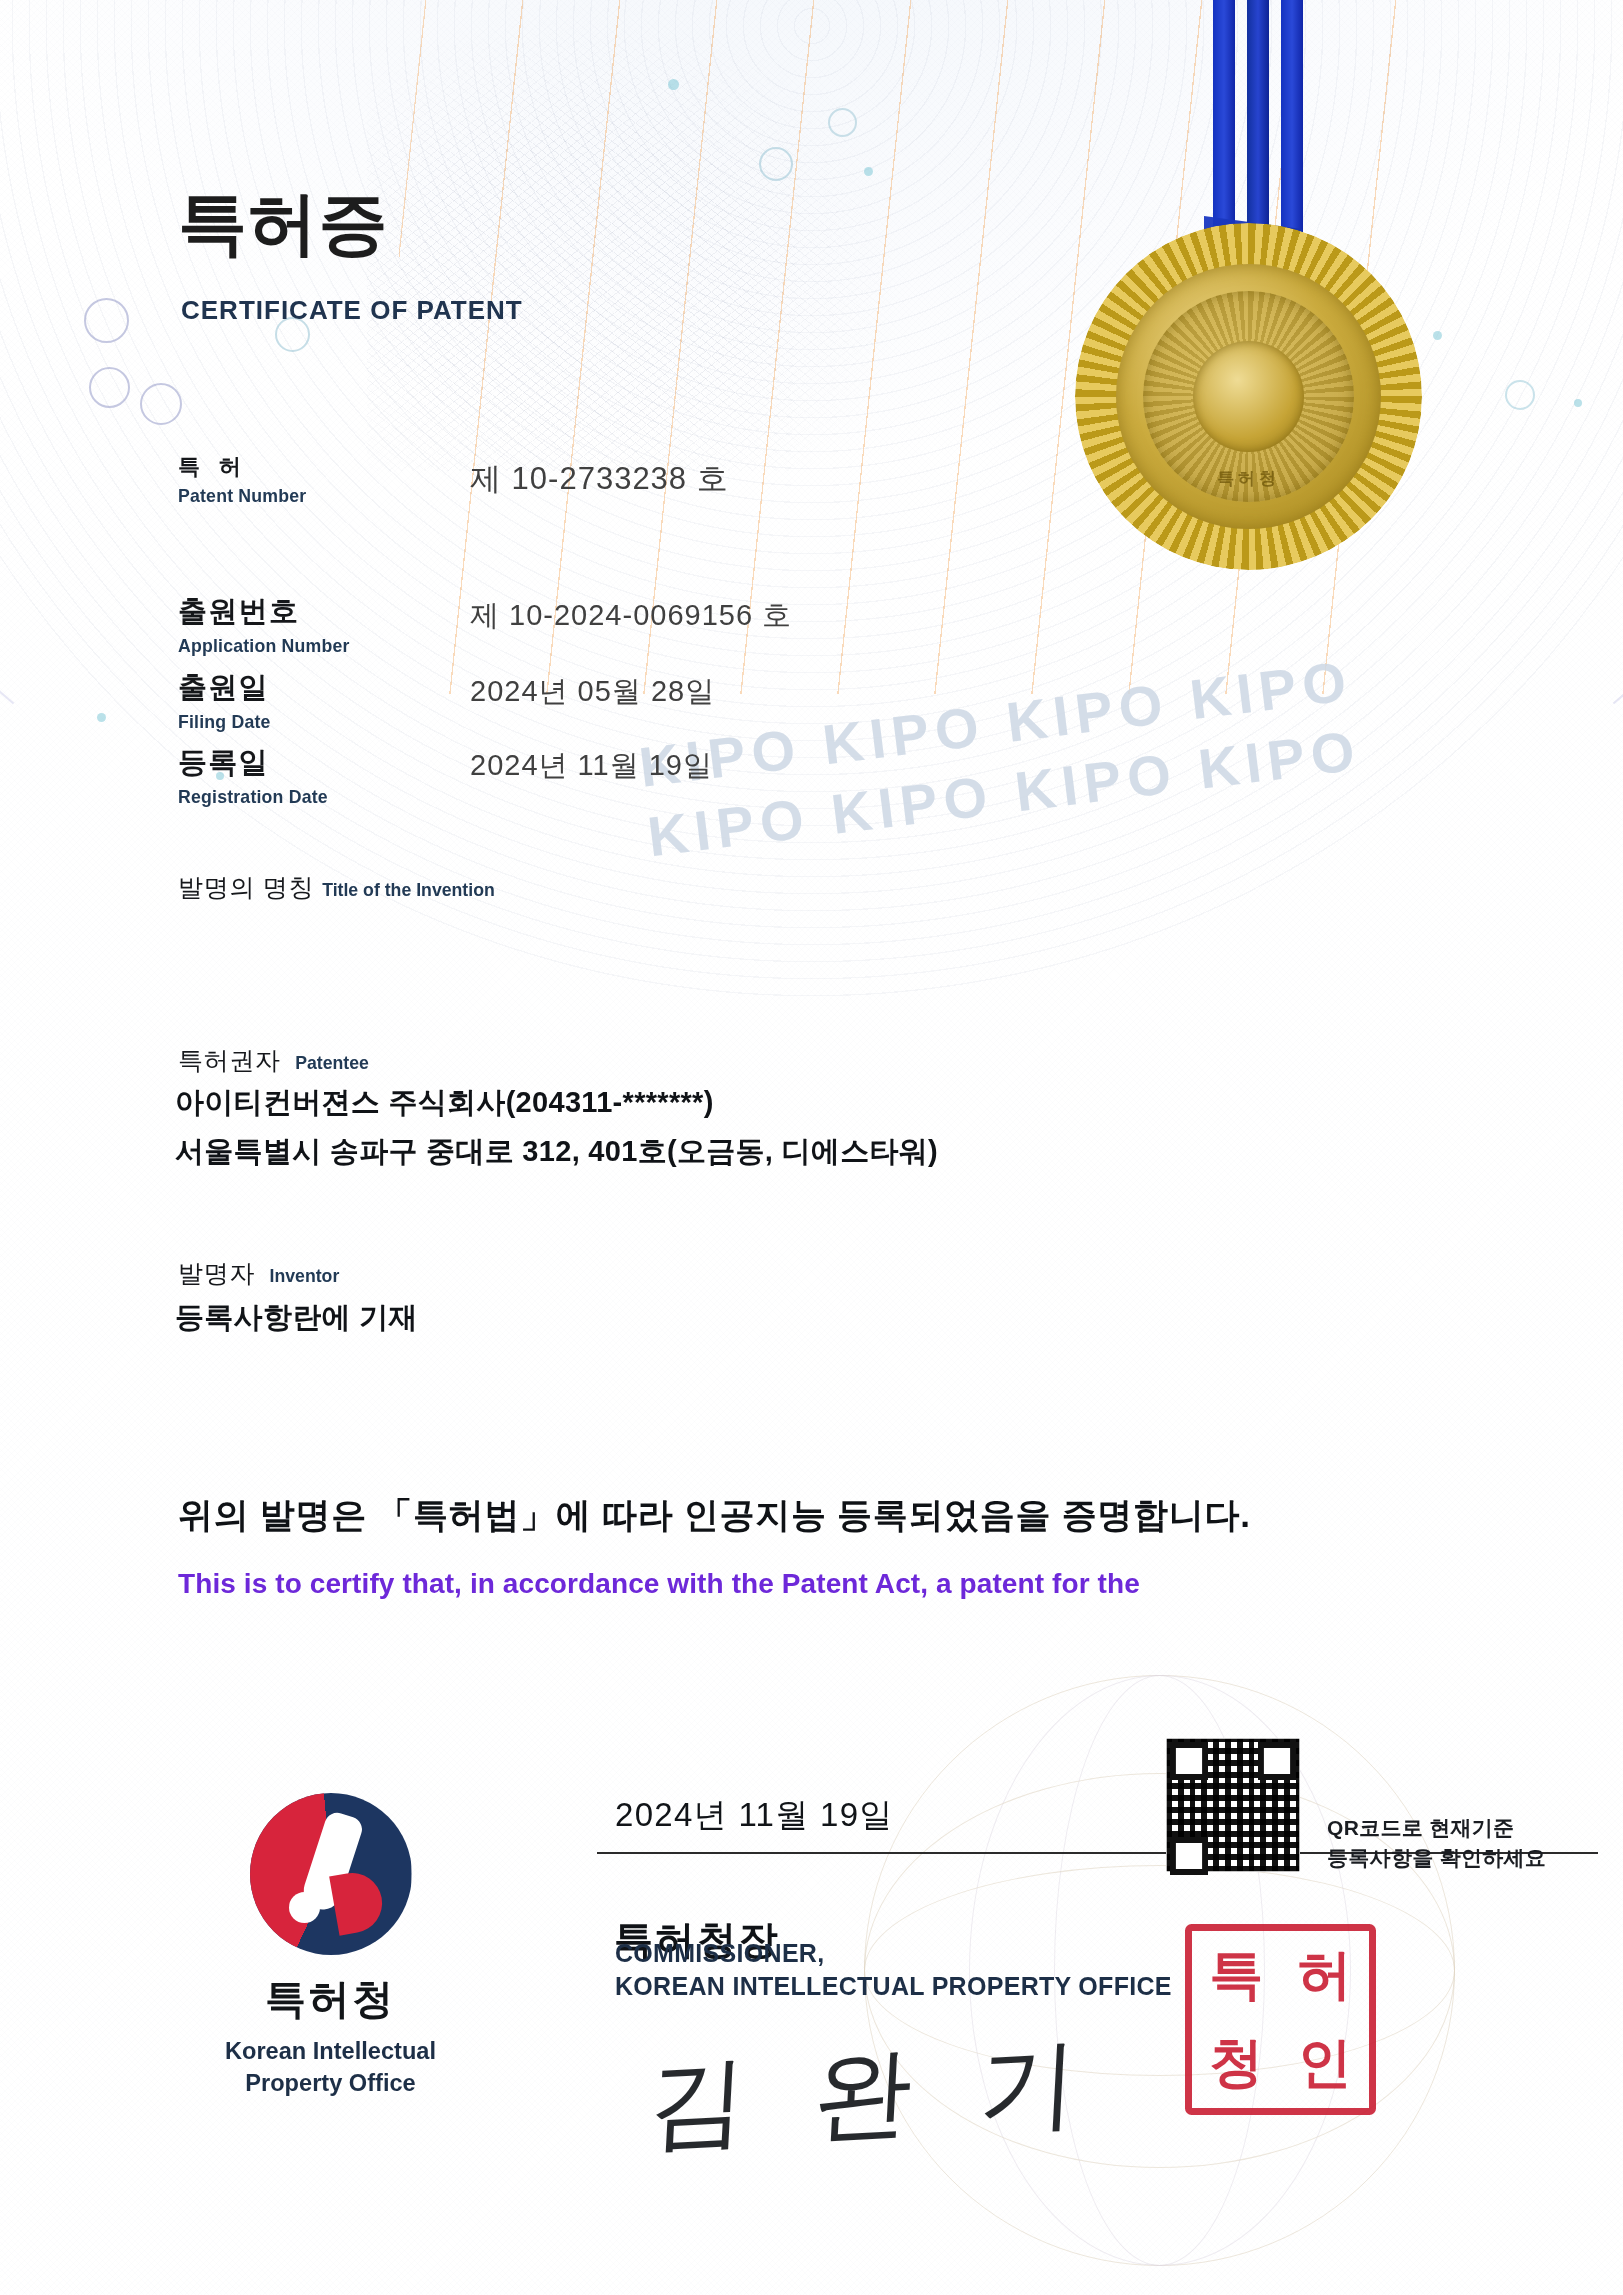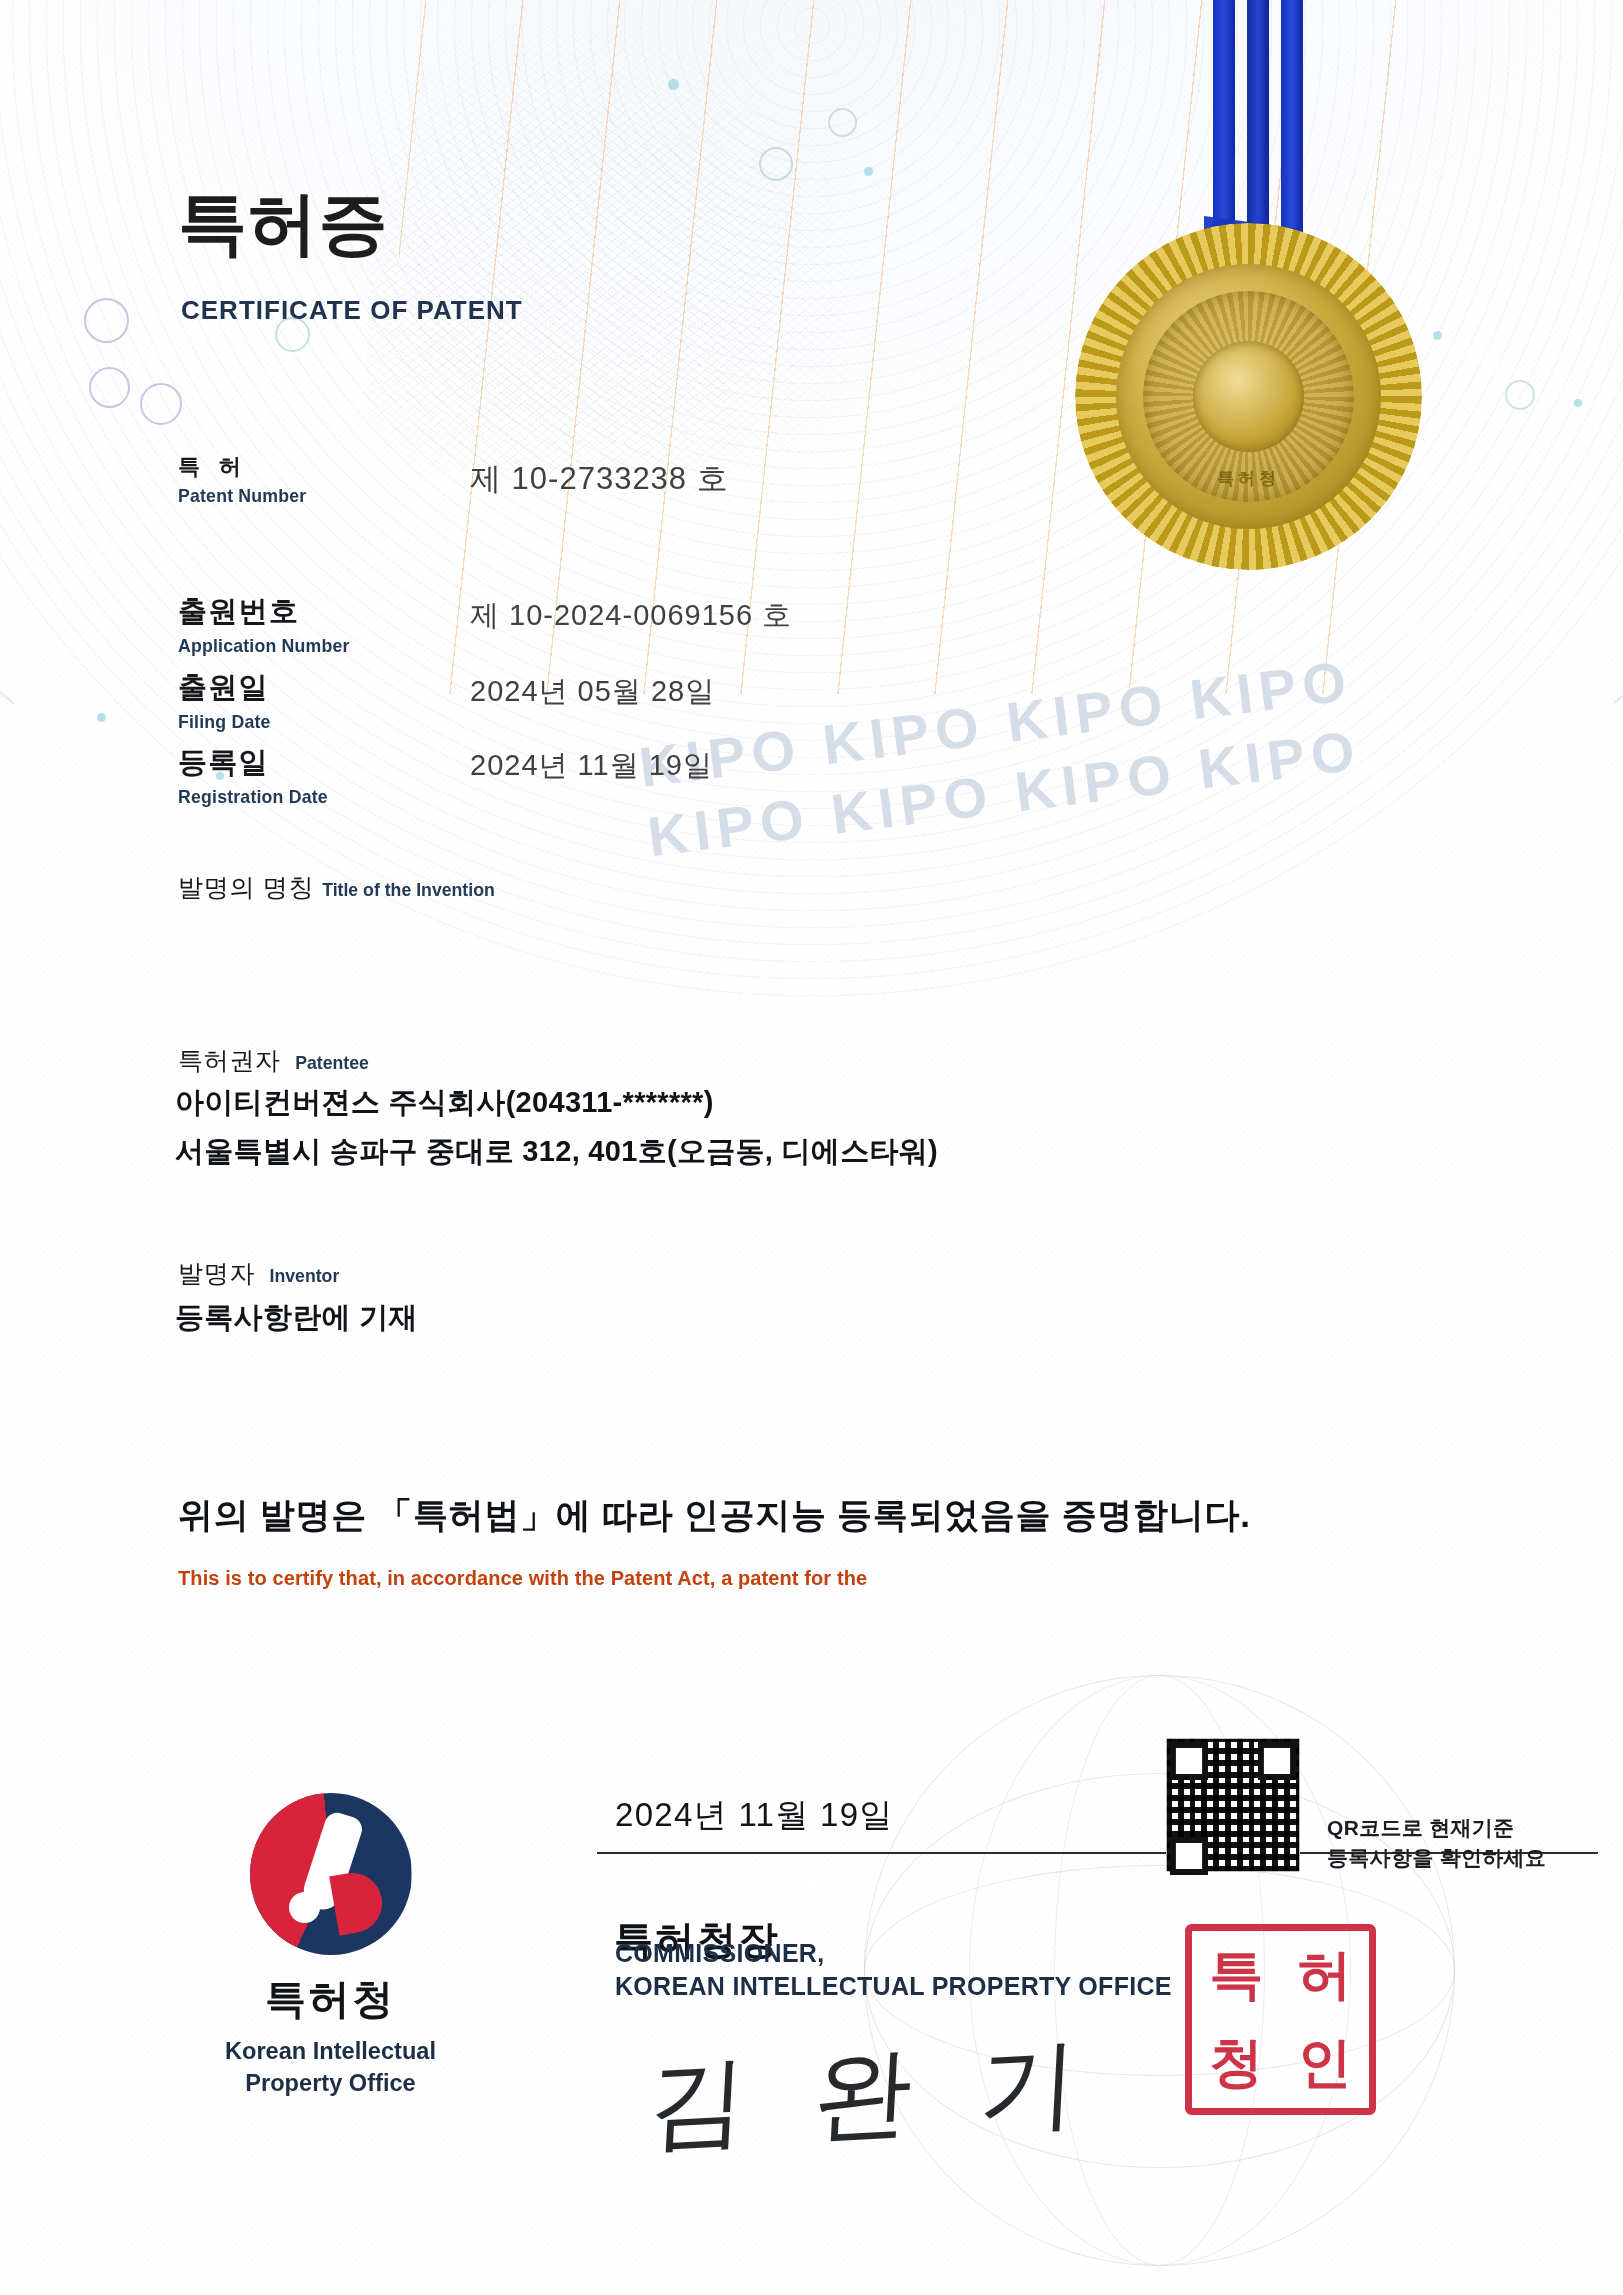--- a/index.html
+++ b/index.html
@@ -339,23 +339,23 @@
     font-size: 35px;
     font-weight: bold;
     color: #0f1216;
     letter-spacing: 0.7px;
   }
   .certify-en {
     position: absolute;
     left: 178px;
     top: 1564px;
     width: 1283px;
-    font-size: 20px;
-    font-weight: bold;
-    color: #c2410c;
+    font-size: 28px;
+    font-weight: bold;
+    color: #6d28d9;
     line-height: 1.42;
     letter-spacing: 0.1px;
   }
 
   .issue-date {
     position: absolute;
     left: 615px;
     top: 1793px;
     font-size: 33px;
     color: #111418;

